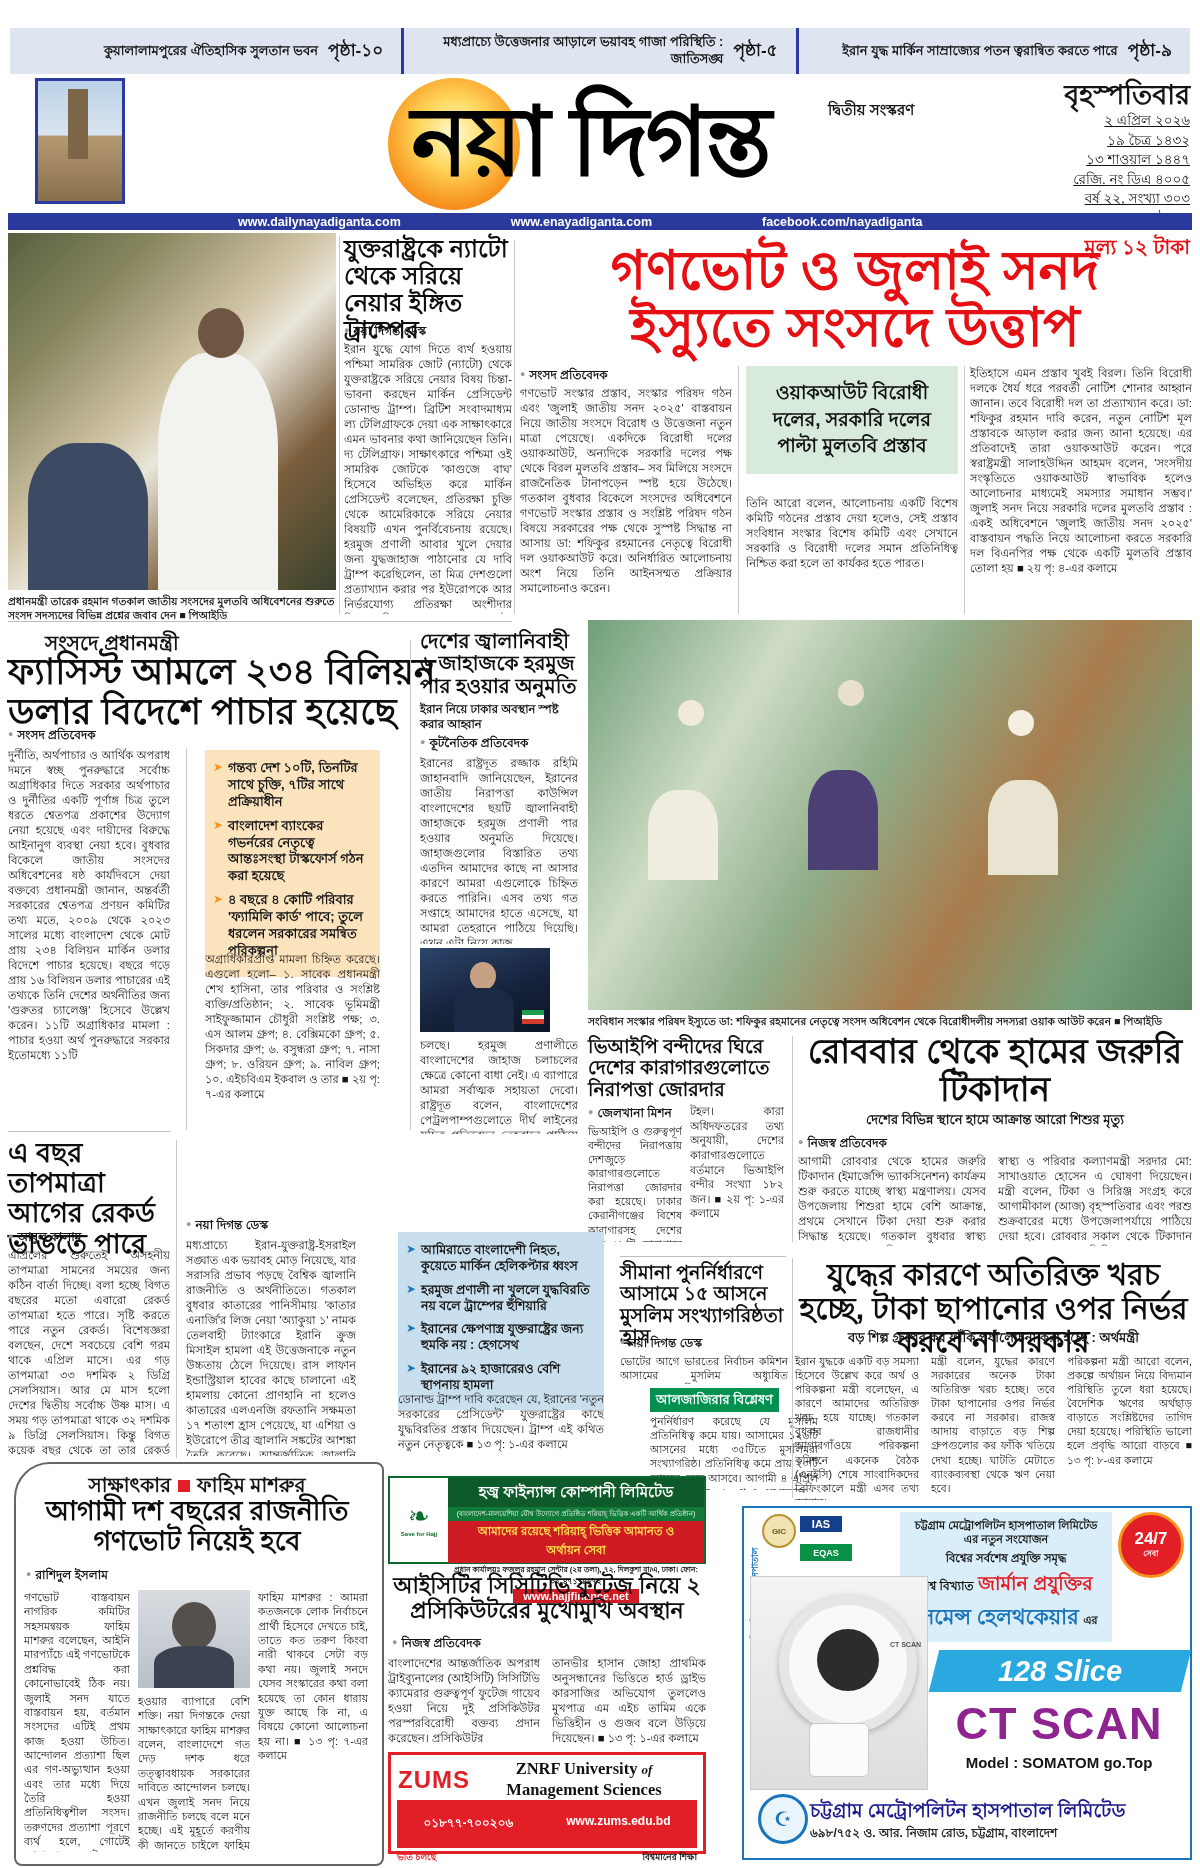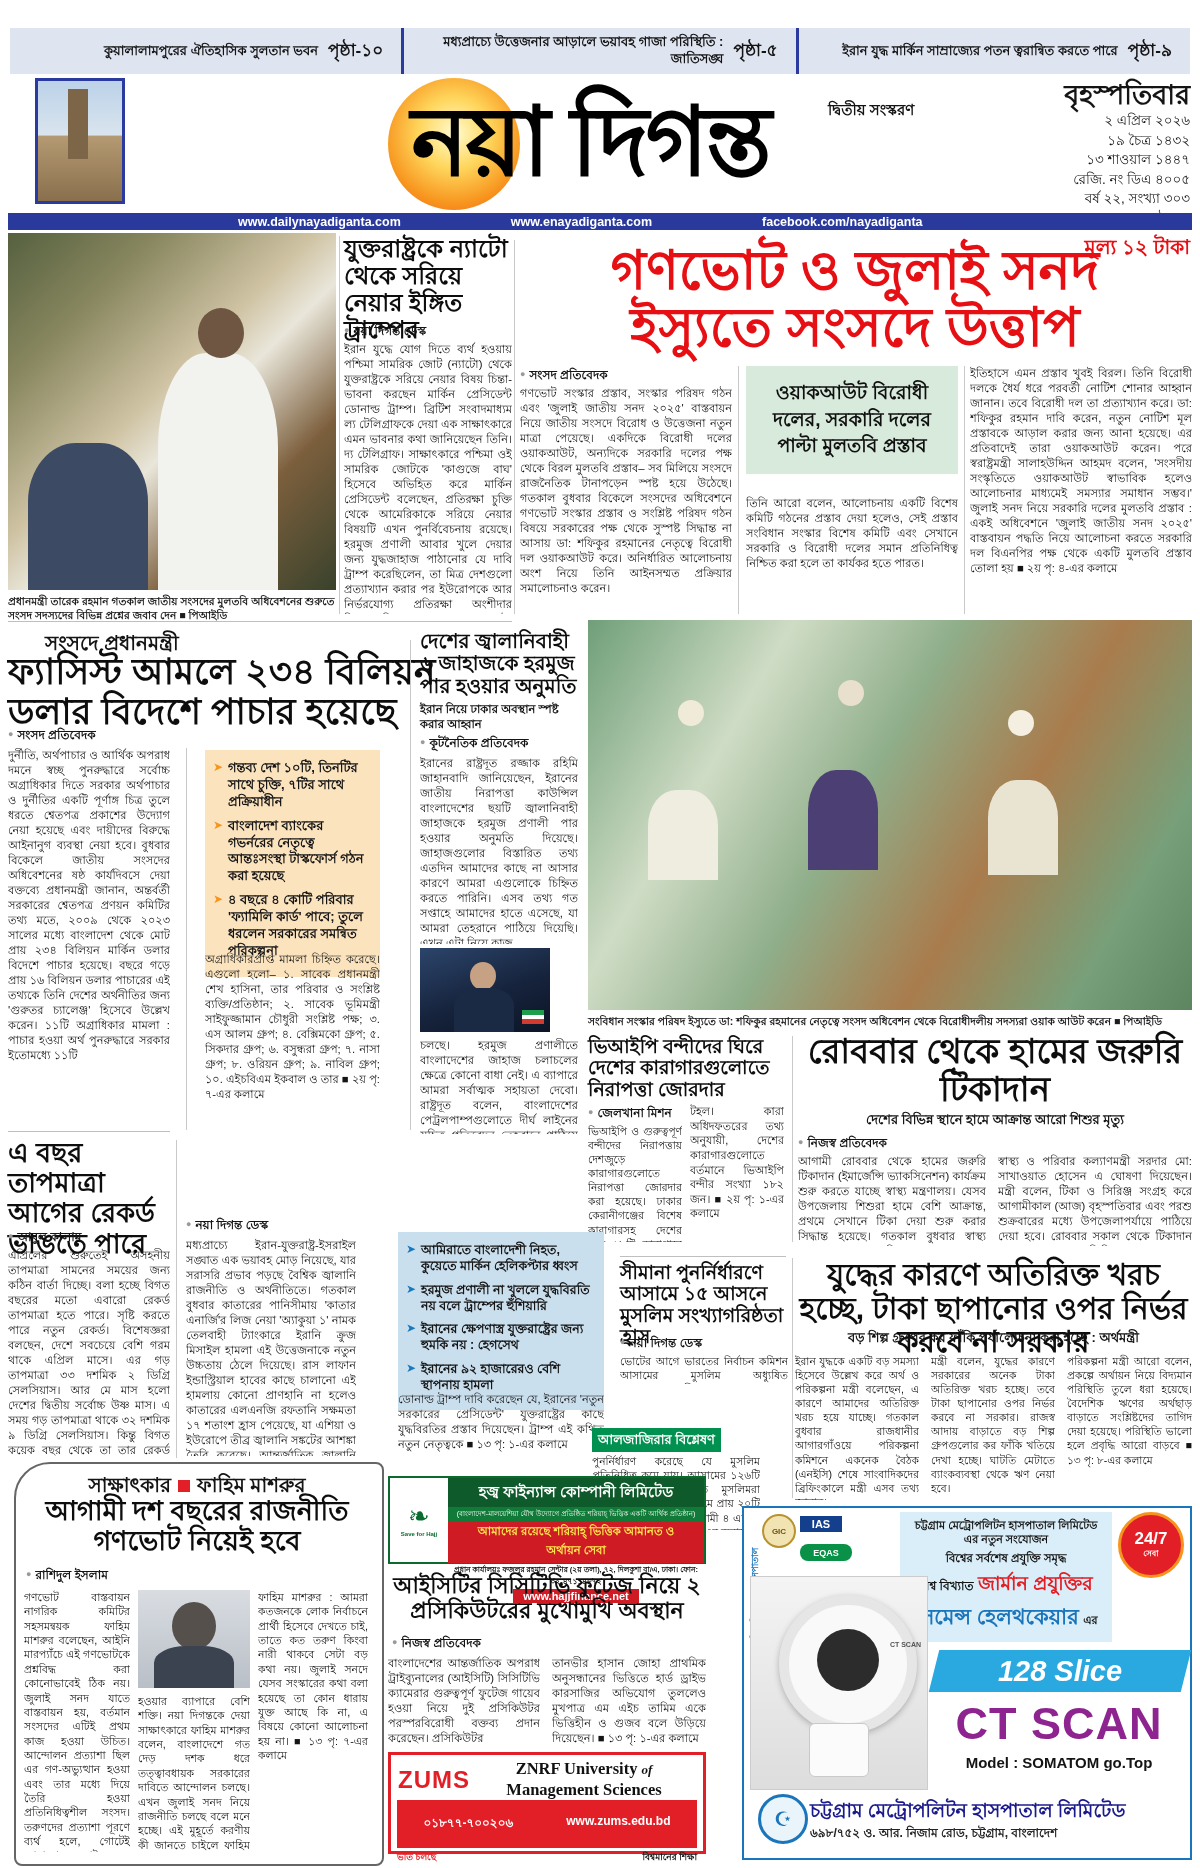--- a/index.html
+++ b/index.html
@@ -16,21 +16,21 @@
   .tower{left:35px;top:78px;width:84px;height:120px;border:3px solid #2b3a9e;
          background:linear-gradient(180deg,#bcd2e8 0%,#d9e4ee 45%,#b49a72 46%,#8a6f4d 100%);}
   .tower-spire{position:absolute;left:30px;top:8px;width:20px;height:70px;background:#7d6547;}
   .edition{left:828px;top:98px;font-size:15px;font-weight:bold;}
   .logo-wrap{left:250px;top:76px;width:680px;height:132px;text-align:center;}
   .sun{position:absolute;left:138px;top:2px;width:132px;height:132px;border-radius:50%;
        background:radial-gradient(circle at 50% 42%,#fff6bf 5%,#ffd65c 35%,#f7941d 70%,#f15a24 100%);}
   .logo-text{position:relative;font-size:96px;font-weight:900;line-height:132px;color:#000;letter-spacing:-3px;}
   .dateblock{left:985px;top:80px;width:205px;text-align:right;}
   .db-day{font-size:27px;font-weight:bold;line-height:1.15;}
-  .db-line{font-size:13.5px;line-height:1.45;}
+  .db-line{font-size:13.5px;line-height:1.45;text-decoration:underline;}
   .db-price{font-size:20px;font-weight:bold;color:#e60f13;margin-top:4px;}
   
   .webbar{left:8px;top:213px;width:1184px;height:17px;background:#2a3a9c;display:flex;align-items:center;
           padding-left:230px;gap:110px;box-sizing:border-box;}
   .weburl{color:#fff;font-size:12.5px;font-weight:bold;}
   
   .headline{font-weight:bold;color:#0d0d0d;line-height:1.12;}
   .red-head{color:#e60f13;text-align:center;font-weight:900;line-height:1.06;font-size:54px;}
   .body-txt{font-size:11.3px;text-align:justify;line-height:1.33;overflow:hidden;}
   .byline{font-size:12px;font-weight:bold;}
@@ -85,21 +85,21 @@
   .zums-foot{width:100%;display:flex;justify-content:space-between;font-size:9px;font-weight:bold;padding-top:2px;}
   .zums-foot .l{color:#e21f26;}
   .ct{left:742px;top:1506px;width:450px;height:354px;border:2px solid #1b75bb;box-sizing:border-box;background:#fff;}
   .ct-side{left:747px;top:1514px;height:150px;writing-mode:vertical-rl;transform:rotate(180deg);
            font-size:9px;font-weight:bold;color:#1b75bb;}
   .ct-gic{left:762px;top:1514px;width:30px;height:30px;border-radius:50%;border:2px solid #b89130;
           background:#f2e3b3;font-size:8px;font-weight:bold;color:#6b5410;display:flex;align-items:center;justify-content:center;}
   .ct-ias{left:800px;top:1516px;width:42px;height:16px;background:#143f8c;color:#fff;font-size:11px;font-weight:bold;
           display:flex;align-items:center;justify-content:center;}
   .ct-eqas{left:800px;top:1544px;width:52px;height:17px;background:#0a9148;color:#fff;font-size:9px;font-weight:bold;
-           display:flex;align-items:center;justify-content:center;border-radius:8px;}
+           display:flex;align-items:center;justify-content:center;}
   .ct-badge{left:1118px;top:1512px;width:60px;height:60px;border-radius:50%;background:#e21f26;color:#fff;
             display:flex;flex-direction:column;align-items:center;justify-content:center;border:3px solid #f7941d;}
   .ct-badge .b1{font-size:17px;font-weight:900;line-height:1;}
   .ct-badge .b2{font-size:8px;font-weight:bold;}
   .ct-panel{left:900px;top:1512px;width:212px;background:#d9eef8;padding:6px 6px;box-sizing:border-box;text-align:center;}
   .ct-l1{font-size:11px;font-weight:bold;line-height:1.3;}
   .ct-l2{font-size:11.5px;font-weight:bold;margin-top:3px;}
   .ct-l3 .pre{font-size:12px;font-weight:bold;}
   .ct-l3 .red{font-size:19px;font-weight:900;color:#e21f26;}
   .ct-l4 .blue{font-size:21px;font-weight:900;color:#1b75bb;}
@@ -272,21 +272,21 @@
         <span class="arr">➤</span>
         <span class="btxt">ইরানের ৯২ হাজারেরও বেশি স্থাপনায় হামলা</span>
       </div>
   </div>
   <div class="abs body-txt" style="left:398px;top:1392px;width:206px;height:66px;">ডোনাল্ড ট্রাম্প দাবি করেছেন যে, ইরানের 'নতুন সরকারের প্রেসিডেন্ট' যুক্তরাষ্ট্রের কাছে যুদ্ধবিরতির প্রস্তাব দিয়েছেন। ট্রাম্প এই কথিত নতুন নেতৃত্বকে ■ ১৩ পৃ: ১-এর কলামে</div>
 
   <div class="abs hrule" style="left:620px;top:1256px;width:166px;"></div>
   <div class="abs headline" style="left:620px;top:1262px;width:168px;font-size:19px;">সীমানা পুনর্নির্ধারণে আসামে ১৫ আসনে মুসলিম সংখ্যাগরিষ্ঠতা হ্রাস</div>
   <div class="abs byline" style="left:620px;top:1334px;"><span class="dot">●</span><span>নয়া দিগন্ত ডেস্ক</span></div>
   <div class="abs body-txt" style="left:620px;top:1354px;width:168px;height:30px;font-size:10.6px;">ভোটের আগে ভারতের নির্বাচন কমিশন আসামের মুসলিম অধ্যুষিত এলাকাগুলোর সীমানা এমনভাবে</div>
-  <div class="abs body-txt" style="left:592px;top:1386px;width:168px;height:104px;font-size:10.6px;margin-top:40px;">
+  <div class="abs body-txt" style="left:650px;top:1386px;width:168px;height:104px;font-size:10.6px;">
     <span class="aj-label">আলজাজিরার বিশ্লেষণ</span><span>পুনর্নির্ধারণ করেছে যে মুসলিম প্রতিনিধিত্ব কমে যায়। আসামের ১২৬টি আসনের মধ্যে ৩৫টিতে মুসলিমরা সংখ্যাগরিষ্ঠ। প্রতিনিধিত্ব কমে প্রায় ২০টি আসনে নেমে আসবে। আগামী ৪ এপ্রিল ভোটগ্রহণ হবে ■ ১৩ পৃ: ৪-এর কলামে</span>
   </div>
 
   <div class="abs vrule" style="left:792px;top:1258px;height:240px;"></div>
   <div class="abs headline" style="left:795px;top:1258px;width:397px;font-size:30px;text-align:center;">যুদ্ধের কারণে অতিরিক্ত খরচ হচ্ছে, টাকা ছাপানোর ওপর নির্ভর করবে না সরকার</div>
   <div class="abs subhead" style="left:795px;top:1330px;width:397px;font-size:13px;text-align:center;">বড় শিল্প গ্রুপের কর ফাঁকি পর্যালোচনা করা হচ্ছে : অর্থমন্ত্রী</div>
   <div class="abs body-txt" style="left:795px;top:1354px;width:124px;height:146px;font-size:10.6px;">ইরান যুদ্ধকে একটি বড় সমস্যা হিসেবে উল্লেখ করে অর্থ ও পরিকল্পনা মন্ত্রী বলেছেন, এ কারণে আমাদের অতিরিক্ত খরচ হয়ে যাচ্ছে। গতকাল বুধবার রাজধানীর আগারগাঁওয়ে পরিকল্পনা কমিশনে একনেক বৈঠক (এনইসি) শেষে সাংবাদিকদের ব্রিফিংকালে মন্ত্রী এসব তথ্য জানান।</div>
   <div class="abs body-txt" style="left:931px;top:1354px;width:124px;height:146px;font-size:10.6px;">মন্ত্রী বলেন, যুদ্ধের কারণে সরকারের অনেক টাকা অতিরিক্ত খরচ হচ্ছে। তবে টাকা ছাপানোর ওপর নির্ভর করবে না সরকার। রাজস্ব আদায় বাড়াতে বড় শিল্প গ্রুপগুলোর কর ফাঁকি খতিয়ে দেখা হচ্ছে। ঘাটতি মেটাতে ব্যাংকব্যবস্থা থেকে ঋণ নেয়া হবে।</div>
   <div class="abs body-txt" style="left:1067px;top:1354px;width:125px;height:146px;font-size:10.6px;">পরিকল্পনা মন্ত্রী আরো বলেন, প্রকল্পে অর্থায়ন নিয়ে বিদ্যমান পরিস্থিতি তুলে ধরা হয়েছে। বৈদেশিক ঋণের অর্থছাড় বাড়াতে সংশ্লিষ্টদের তাগিদ দেয়া হয়েছে। পরিস্থিতি ভালো হলে প্রবৃদ্ধি আরো বাড়বে ■ ১৩ পৃ: ৮-এর কলামে</div>
 

